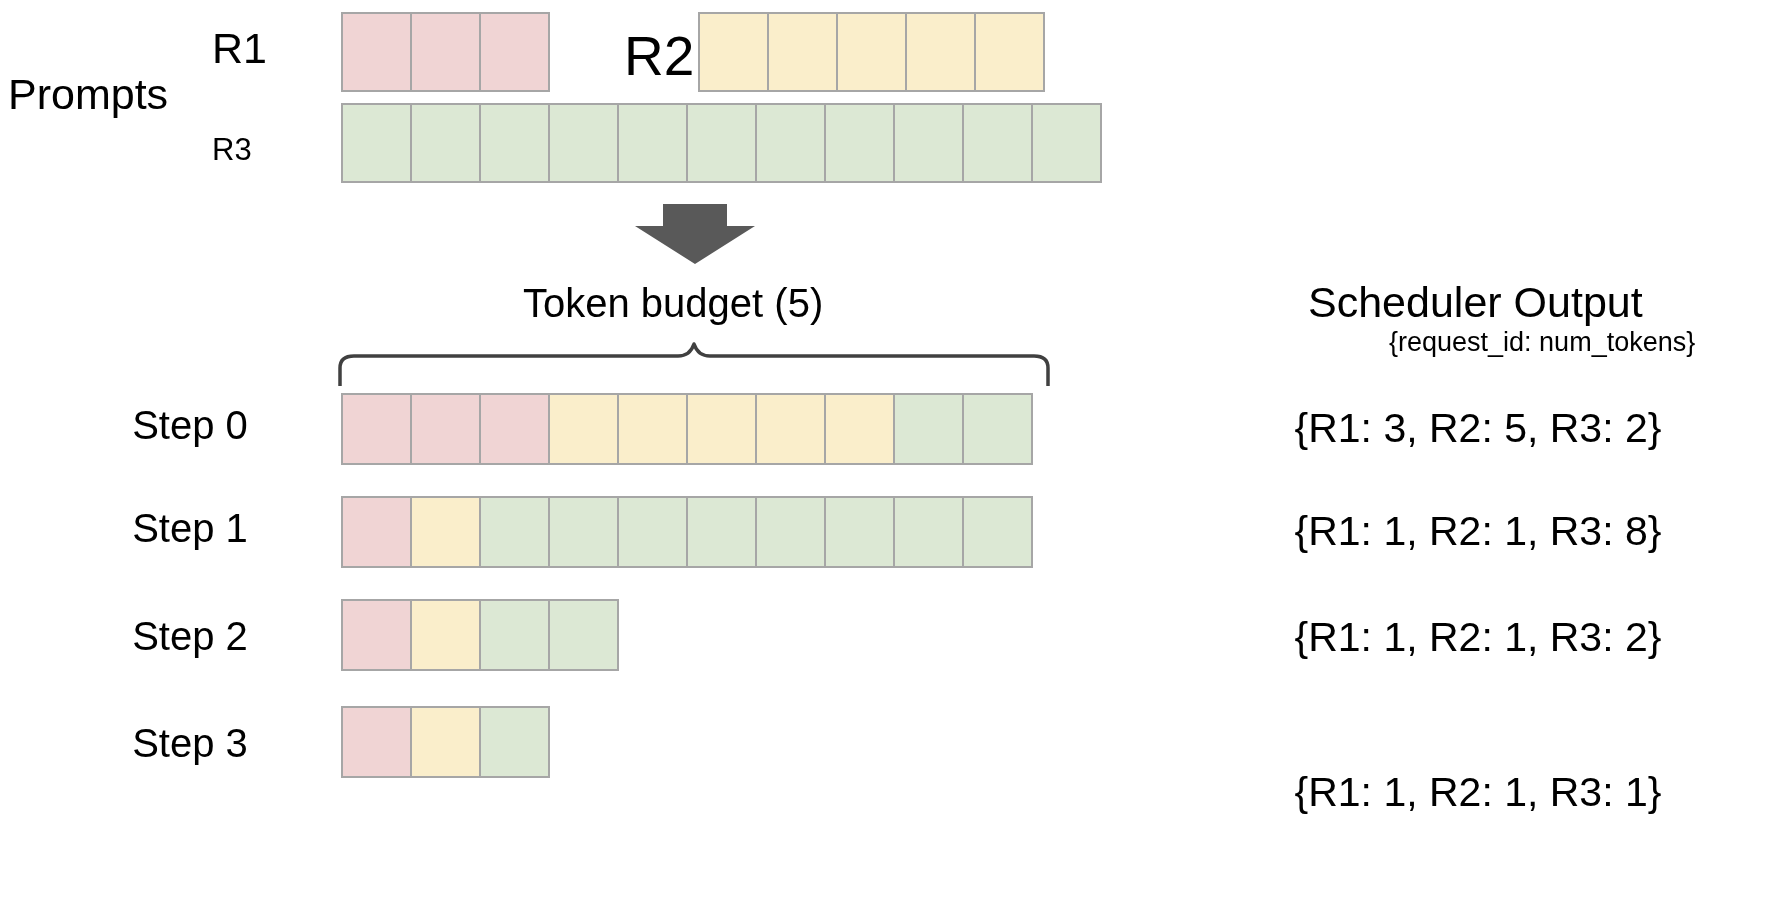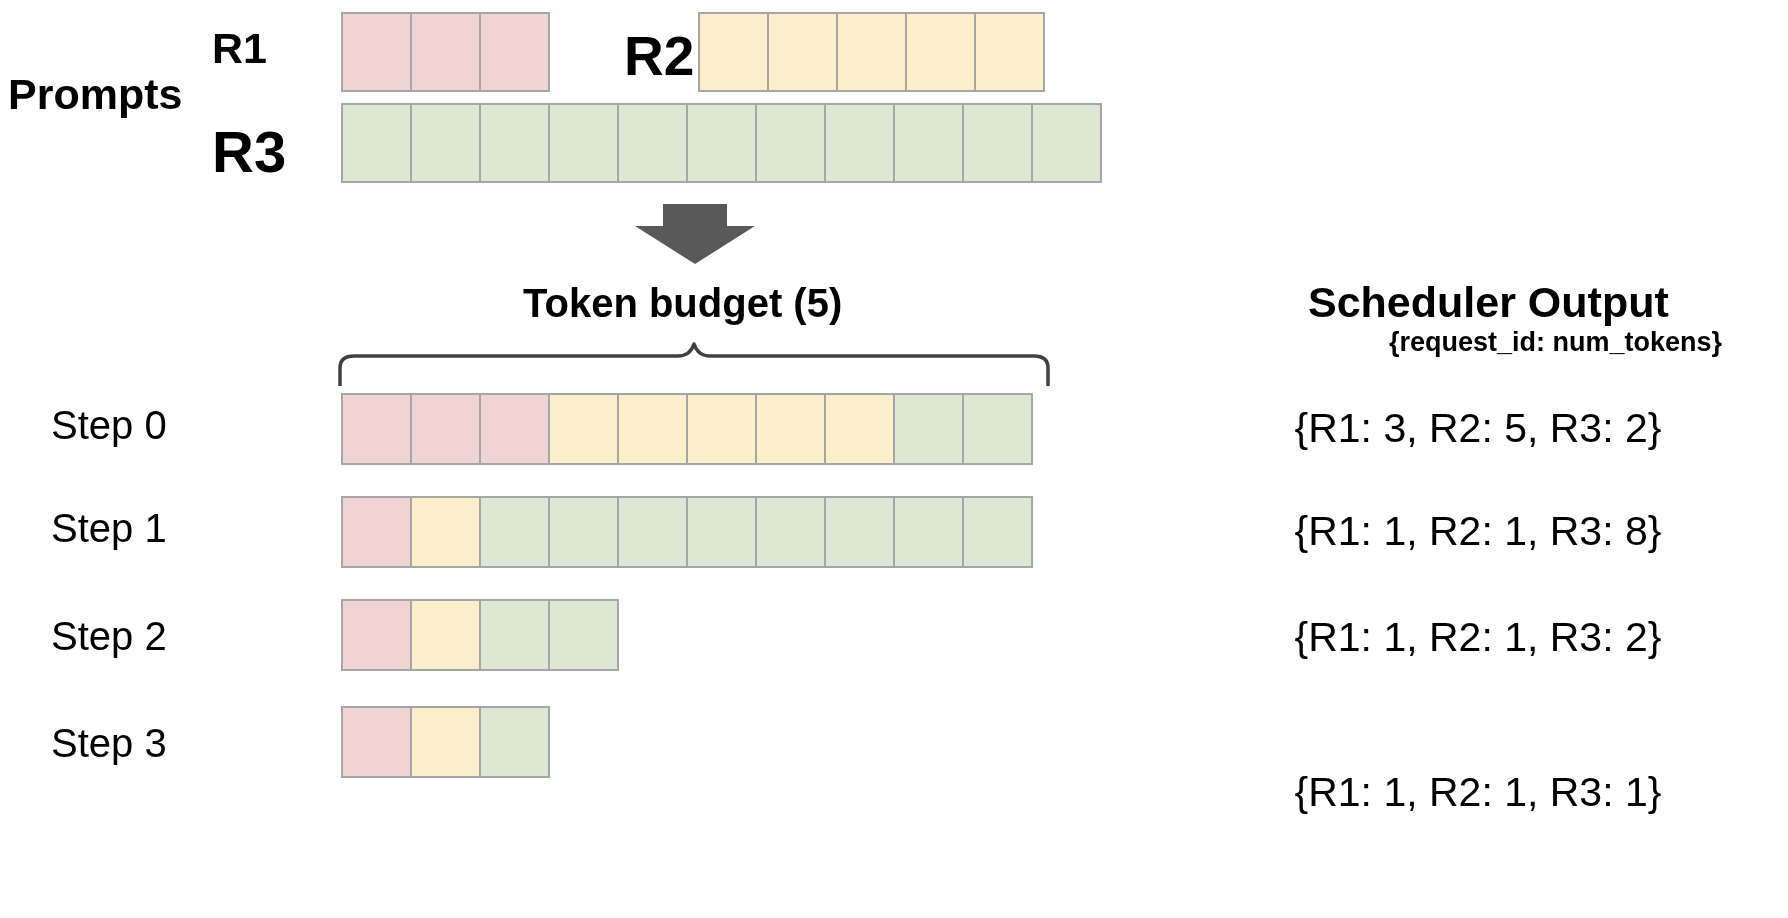--- a/index.html
+++ b/index.html
@@ -29,31 +29,31 @@
   }
   .cell:first-child { margin-left: 0; }
   .c-pink   { background: #f0d4d4; }
   .c-yellow { background: #faeecb; }
   .c-green  { background: #dce8d4; }
 
   
   .lbl {
     position: absolute;
     white-space: nowrap;
-    font-weight: 700;
+    font-weight: 400;
     text-align: center;
   }
 
   #prompts-label {
     left: 8px;  top: 70px;
     font-size: 43px;
   }
   #r1-label { left: 212px; top: 24px;  font-size: 43px; }
   #r2-label { left: 624px; top: 24px;  font-size: 55px; }
-  #r3-label { left: 212px; top: 118px; font-size: 58px; }
+  #r3-label { left: 212px; top: 132px; font-size: 31px; }
 
   
   #r1-strip { left: 341px; top: 12px;  }
   #r2-strip { left: 698px; top: 12px;  }
   #r3-strip { left: 341px; top: 103px; }
   .prompt-cell { width: 71px; height: 80px; }
 
   
   #down-arrow {
     position: absolute;
@@ -75,23 +75,23 @@
     top: 340px;
     width: 712px;
     height: 46px;
   }
 
   
   .step-label {
     position: absolute;
     font-size: 40px;
     white-space: nowrap;
-    text-align: left;
+    text-align: center;
     width: 260px;
-    left: 51px;
+    left: 60px;
   }
   .step-strip { left: 341px; }
   .step-cell { width: 71px; height: 72px; }
 
   #step0-label  { top: 403px; }  #step0-strip { top: 393px; }
   #step1-label  { top: 506px; }  #step1-strip { top: 496px; }
   #step2-label  { top: 614px; }  #step2-strip { top: 599px; }
   #step3-label  { top: 721px; }  #step3-strip { top: 706px; }
 
   

